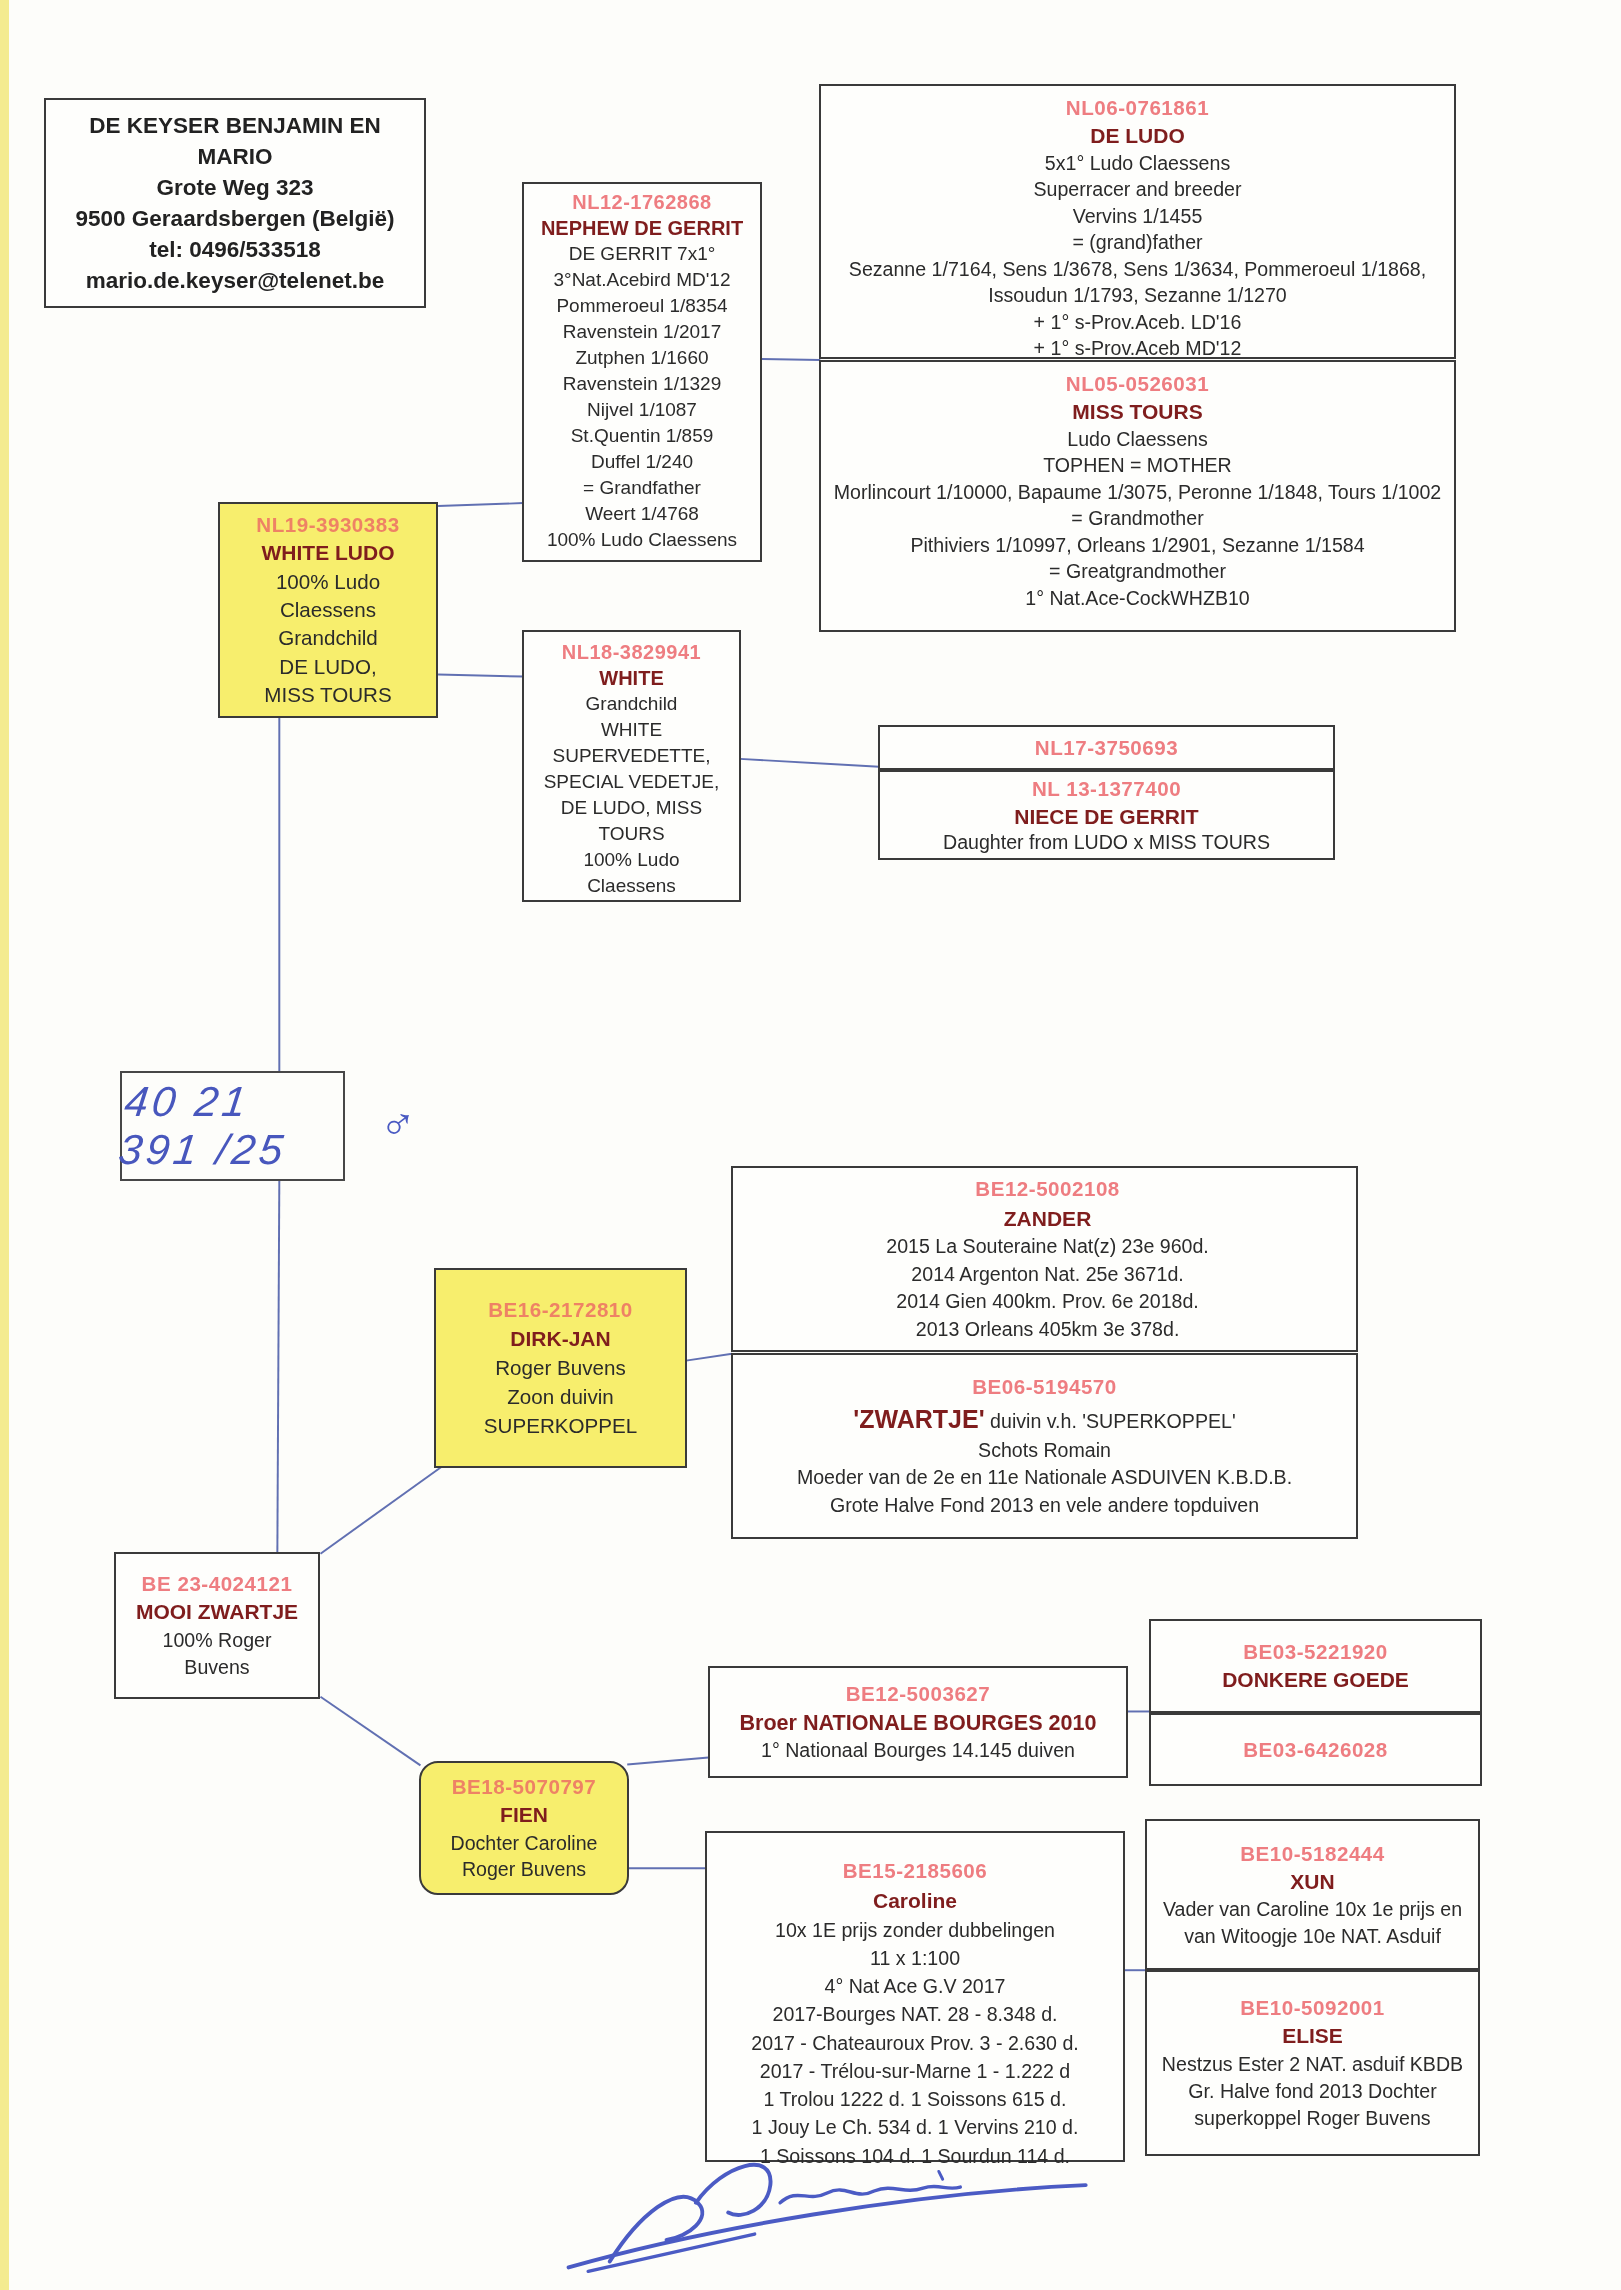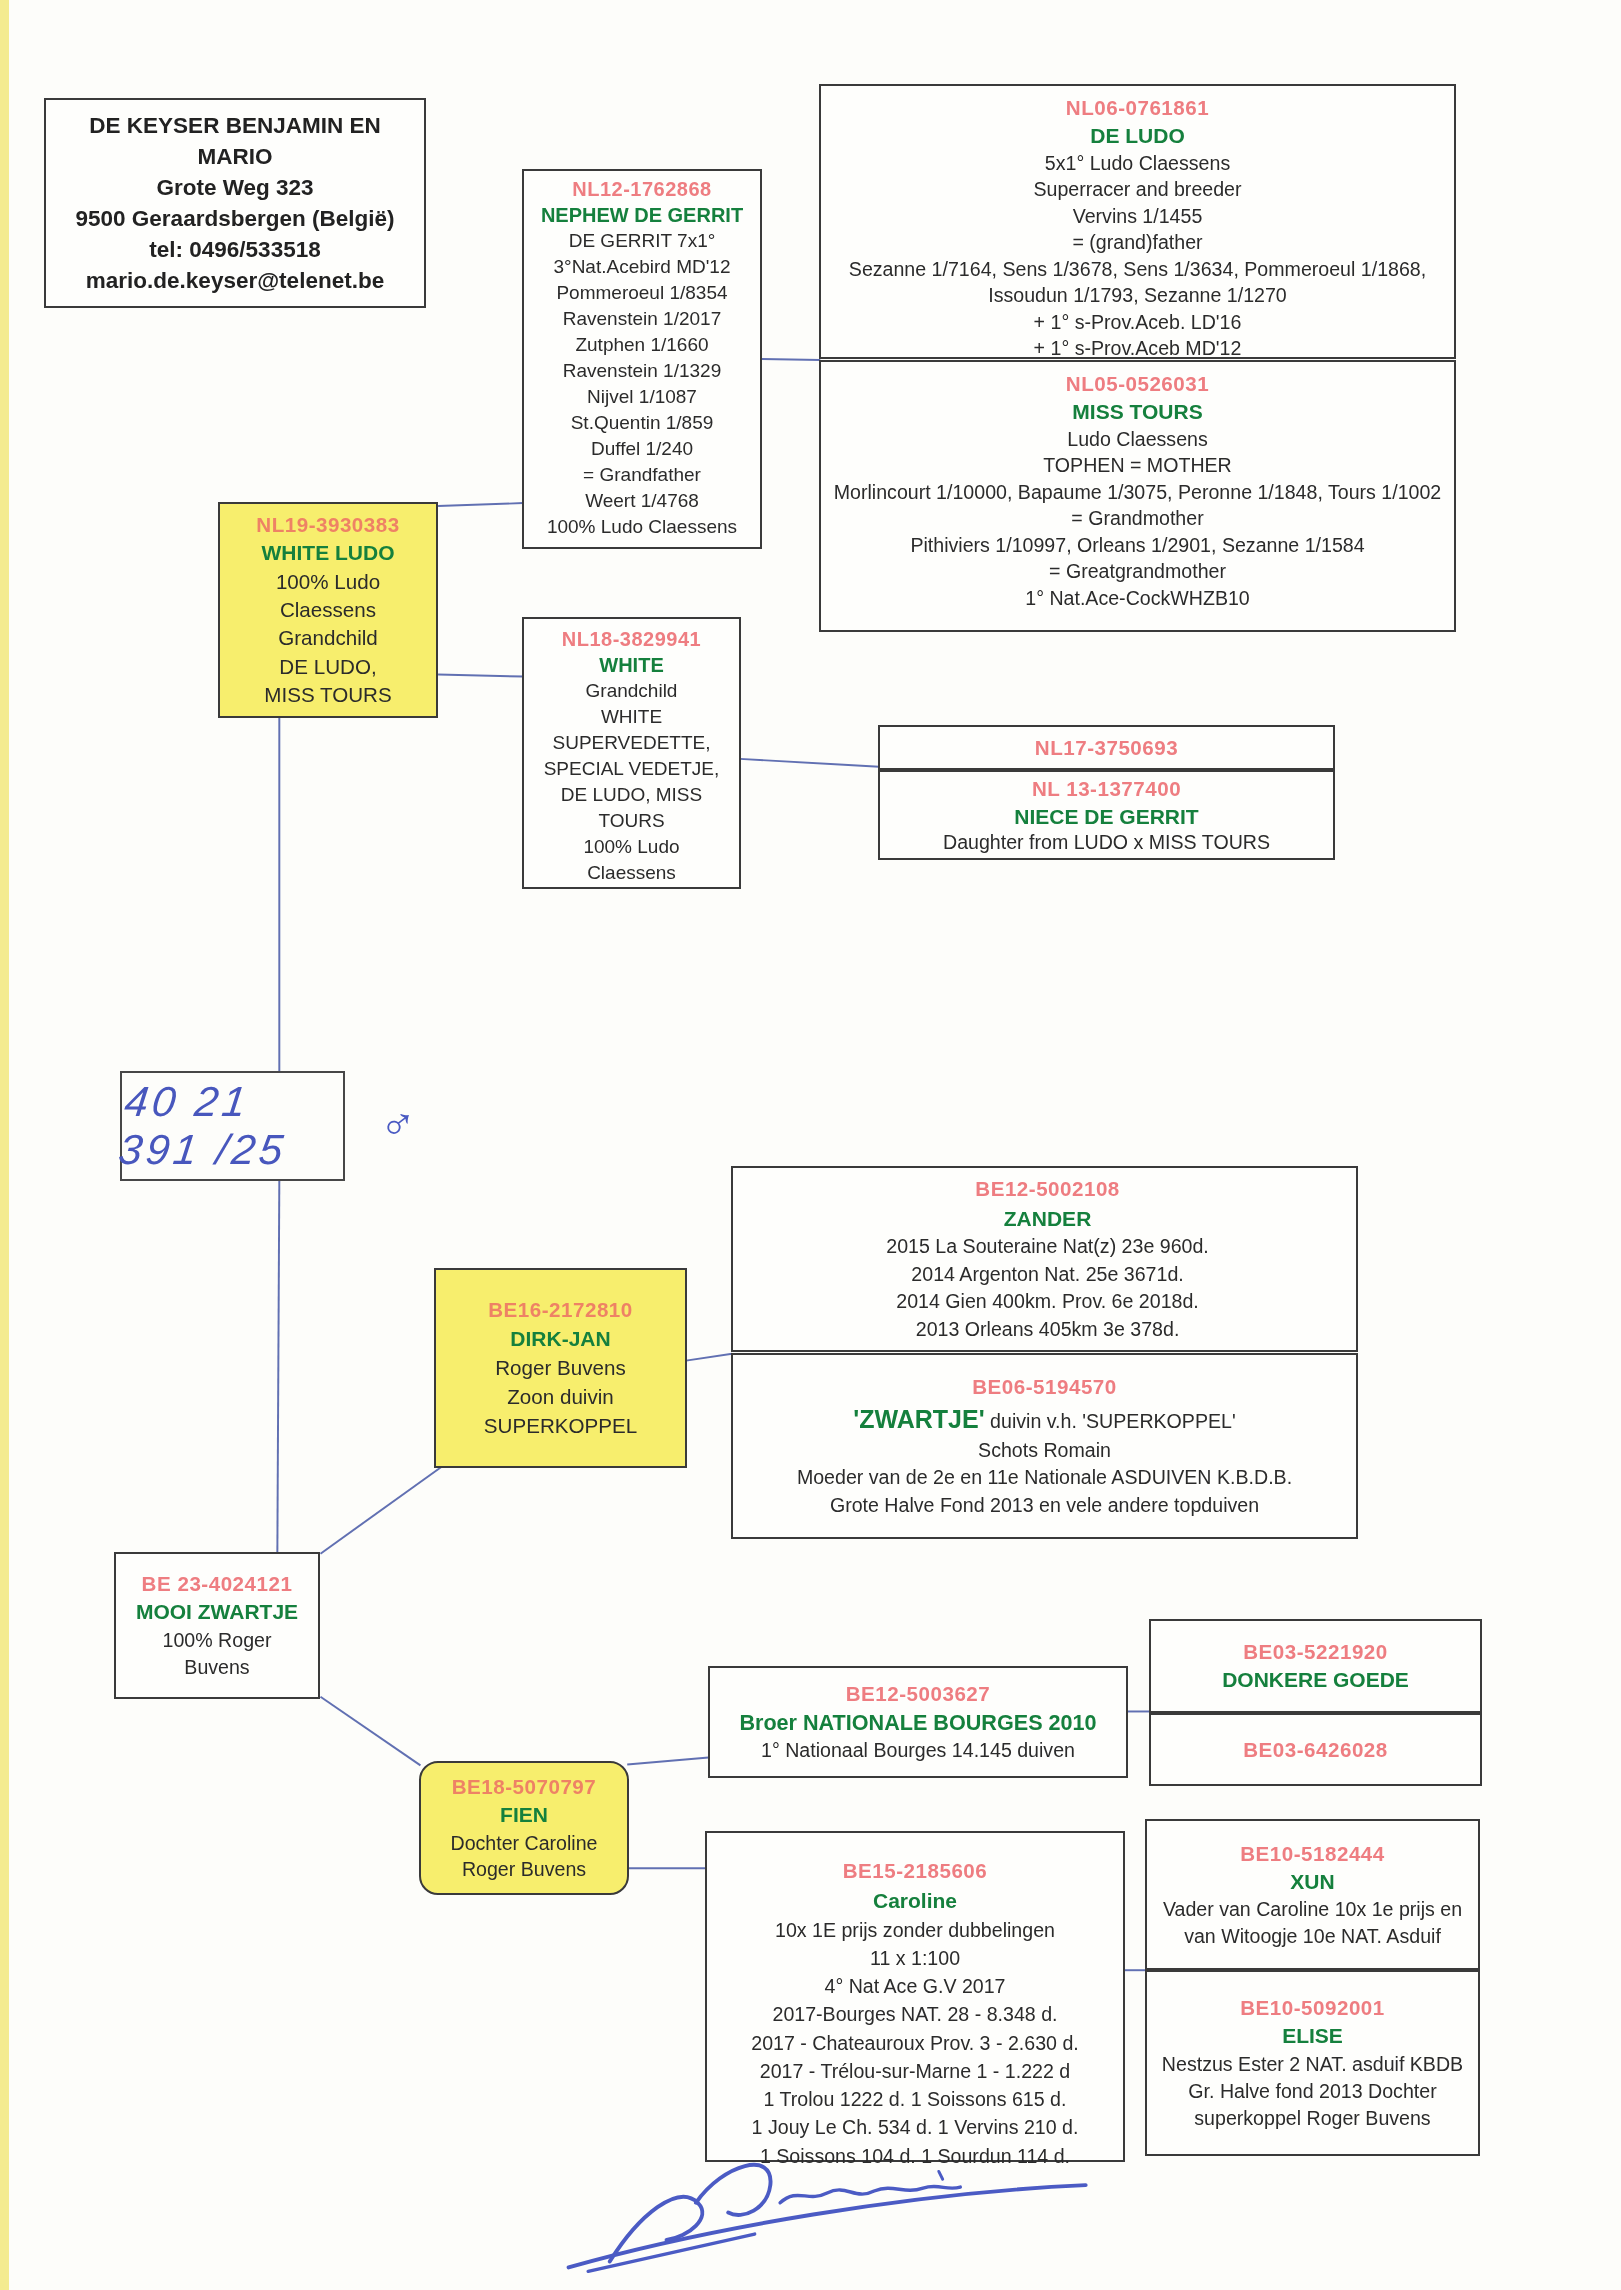--- a/index.html
+++ b/index.html
@@ -17,24 +17,24 @@
     box-sizing:border-box;
     background:#fefefc;
     border:2px solid #3a3a3a;
     text-align:center;
     font-size:19.6px;
     line-height:1.35;
     padding:5.9px 5.9px;
   }
   .yellow{background:#f7ee6d;}
   .vcenter{display:flex;flex-direction:column;justify-content:center;}
-  .compact{font-size:19px;line-height:26px;}
+  .compact{font-size:19px;line-height:26px;margin-top:13px;}
   .ring{color:#ee7d81;font-weight:700;font-size:20.6px;letter-spacing:0.5px;}
   .yellow .ring{color:#ee8265;}
-  .bname{font-weight:700;font-size:21px;color:#15803d;}
+  .bname{font-weight:700;font-size:21px;color:#7f1d1d;}
   .owner .bline{font-weight:700;font-size:22.5px;line-height:1.38;color:#222;}
   .owner{border-width:2.9px;padding-top:9.8px;}
   .nameline{font-size:19.6px;}
   .nameline .bname{font-size:25px;}
   .hand{
     position:absolute;
     box-sizing:border-box;
     border:2px solid #474747;
     background:transparent;
     display:flex;align-items:center;justify-content:center;

